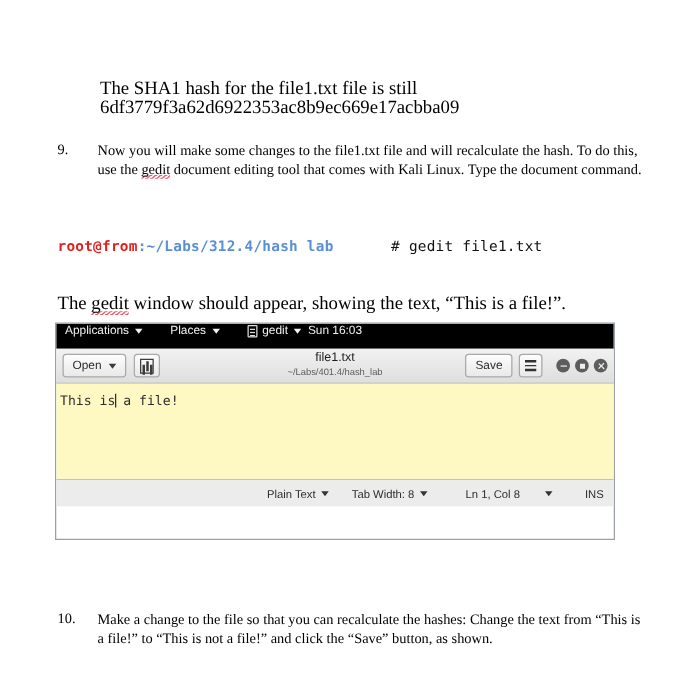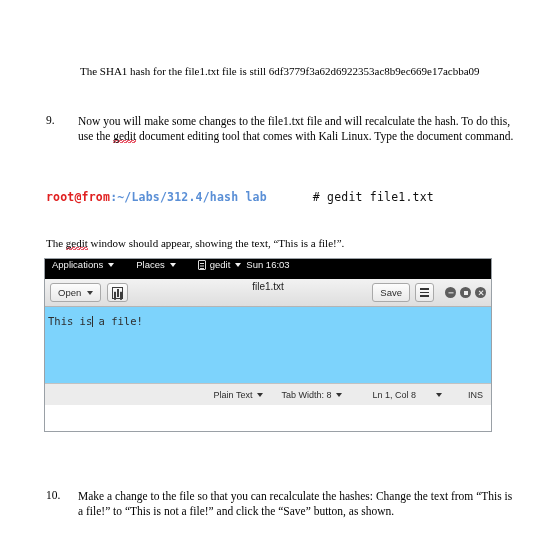--- a/index.html
+++ b/index.html
@@ -14,21 +14,21 @@
     position: relative;
     overflow: hidden;
     font-family: "Liberation Serif", "DejaVu Serif", serif;
     color: #000000;
   }
 
   
   .doc-line {
     position: absolute;
     font-family: "Liberation Serif", "DejaVu Serif", serif;
-    font-size: 11px;
+    font-size: 15px;
     line-height: 14.5px;
     color: #000;
   }
 
   #sha-line {
     left: 80px;
     top: 64px;
     width: 460px;
   }
 
@@ -272,21 +272,21 @@
     content: "";
     position: absolute;
     width: 5.6px; height: 1.3px;
     background: #eeeeee;
     left: 50%; top: 50%;
     transform: translate(-50%, -50%) rotate(-45deg);
   }
 
   
   .textview {
-    background: #7dd3fc;
+    background: #fef9c3;
     height: 76px;
     padding: 4px 5px 0 3px;
     box-sizing: border-box;
     position: relative;
   }
   .textline {
     font-family: "DejaVu Sans Mono", "Liberation Mono", monospace;
     font-size: 10.5px;
     color: #2e2e2e;
     white-space: pre;
@@ -367,20 +367,21 @@
     <div class="hb-btn">
       <span>Open</span>
       <span class="caret"></span>
     </div>
     <div class="hb-btn hb-icon-btn">
       <span class="newdoc-icon"></span>
     </div>
 
     <div class="hb-title">
       <span class="t1">file1.txt</span>
+      <span class="t2">~/Labs/401.4/hash_lab</span>
     </div>
 
     <div class="hb-right">
       <div class="hb-btn">
         <span>Save</span>
       </div>
       <div class="hb-btn hamburger">
         <i></i>
         <i></i>
         <i></i>

